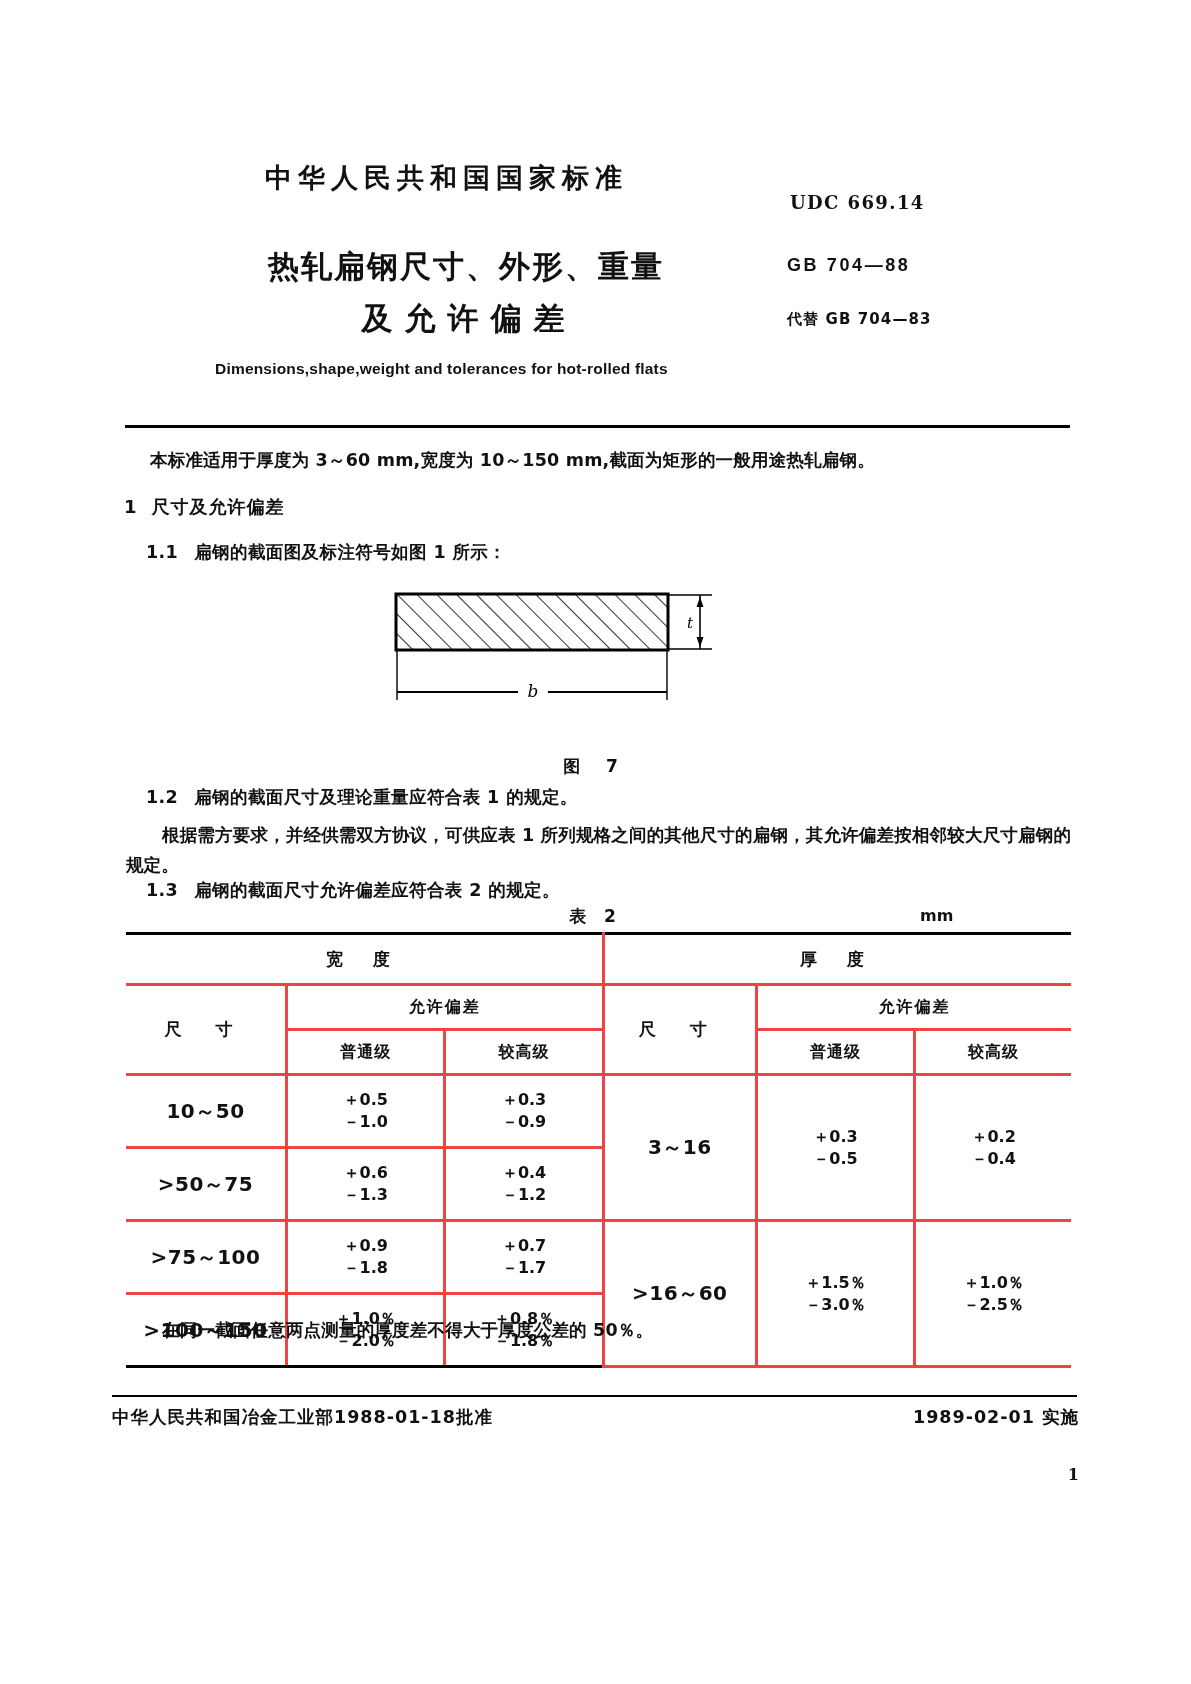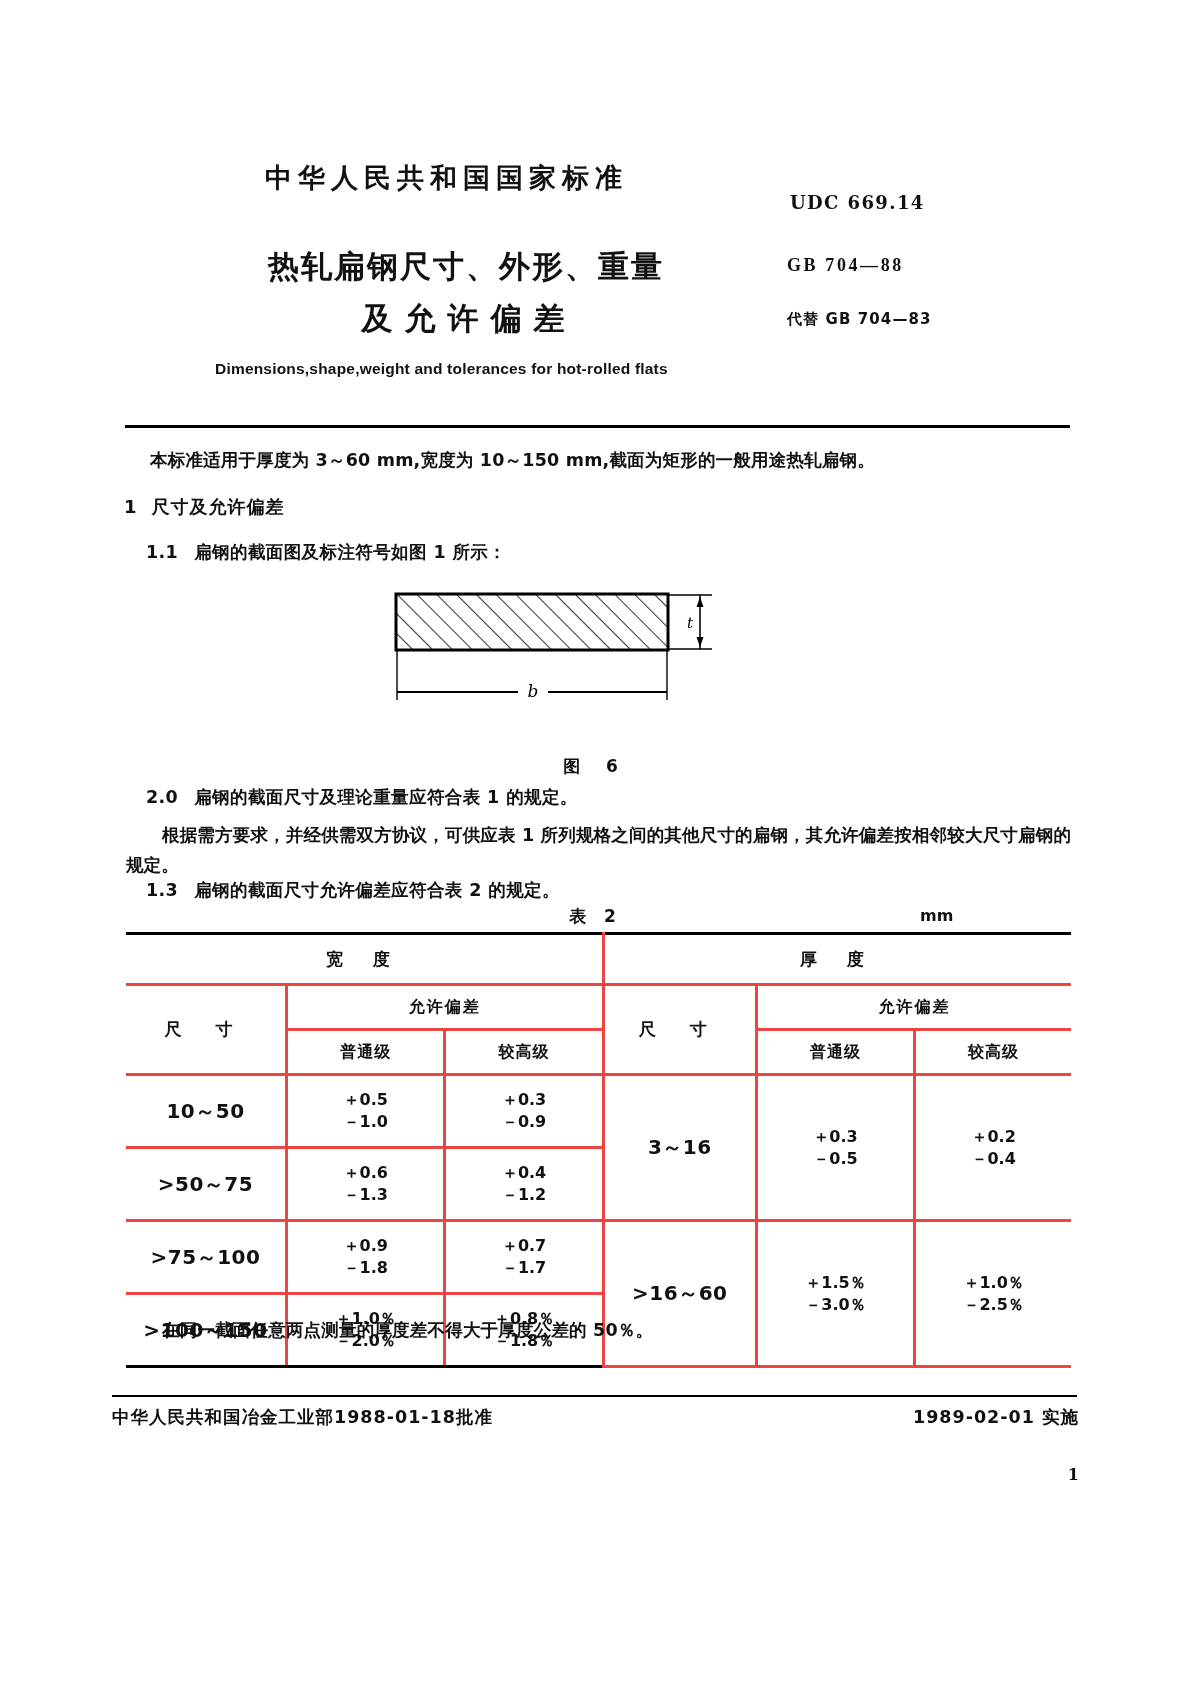--- a/index.html
+++ b/index.html
@@ -43,21 +43,21 @@
   }
   .code-udc{
     position:absolute;left:790px;top:32px;
     font-size:18px;font-weight:700;letter-spacing:1.4px;
     font-family:"DejaVu Serif","Liberation Serif",serif;
     white-space:nowrap;
   }
   .code-gb{
     position:absolute;left:787px;top:95px;
     font-size:18px;font-weight:700;letter-spacing:2.6px;
-    font-family:Liberation Serif, serif;
+    font-family:Liberation Sans, sans-serif;
     white-space:nowrap;
   }
   .code-rep{
     position:absolute;left:787px;top:150px;
     font-size:15px;font-weight:700;letter-spacing:1.1px;
     white-space:nowrap;
   }
   .rule-top{
     position:absolute;left:125px;width:945px;top:425px;
     border-top:3px solid #000;
@@ -212,24 +212,24 @@
       <line x1="7" y1="62" x2="7" y2="112" stroke="#000" stroke-width="1.4"></line>
       <line x1="277" y1="62" x2="277" y2="112" stroke="#000" stroke-width="1.4"></line>
 
       <line x1="7" y1="104" x2="128" y2="104" stroke="#000" stroke-width="1.8"></line>
       <line x1="158" y1="104" x2="277" y2="104" stroke="#000" stroke-width="1.8"></line>
       <text x="143" y="109" font-size="17" font-style="italic" text-anchor="middle" font-family="DejaVu Serif, Liberation Serif, serif">b</text>
       <text x="300" y="40" font-size="15" font-style="italic" text-anchor="middle" font-family="DejaVu Serif, Liberation Serif, serif">t</text>
     </svg>
   </div>
 
-  <div class="fig-caption">图 6</div>
+  <div class="fig-caption">图 7</div>
 
   <div class="p12">
-    <span class="num">2.0</span><span>扁钢的截面尺寸及理论重量应符合表 1 的规定。</span>
+    <span class="num">1.2</span><span>扁钢的截面尺寸及理论重量应符合表 1 的规定。</span>
   </div>
   <div class="p12b">根据需方要求，并经供需双方协议，可供应表 1 所列规格之间的其他尺寸的扁钢，其允许偏差按相邻较大尺寸扁钢的规定。</div>
 
   <div class="p13">
     <span class="num">1.3</span><span>扁钢的截面尺寸允许偏差应符合表 2 的规定。</span>
   </div>
 
   <div class="tbl-title">表 2</div>
   <div class="tbl-unit">mm</div>
 

